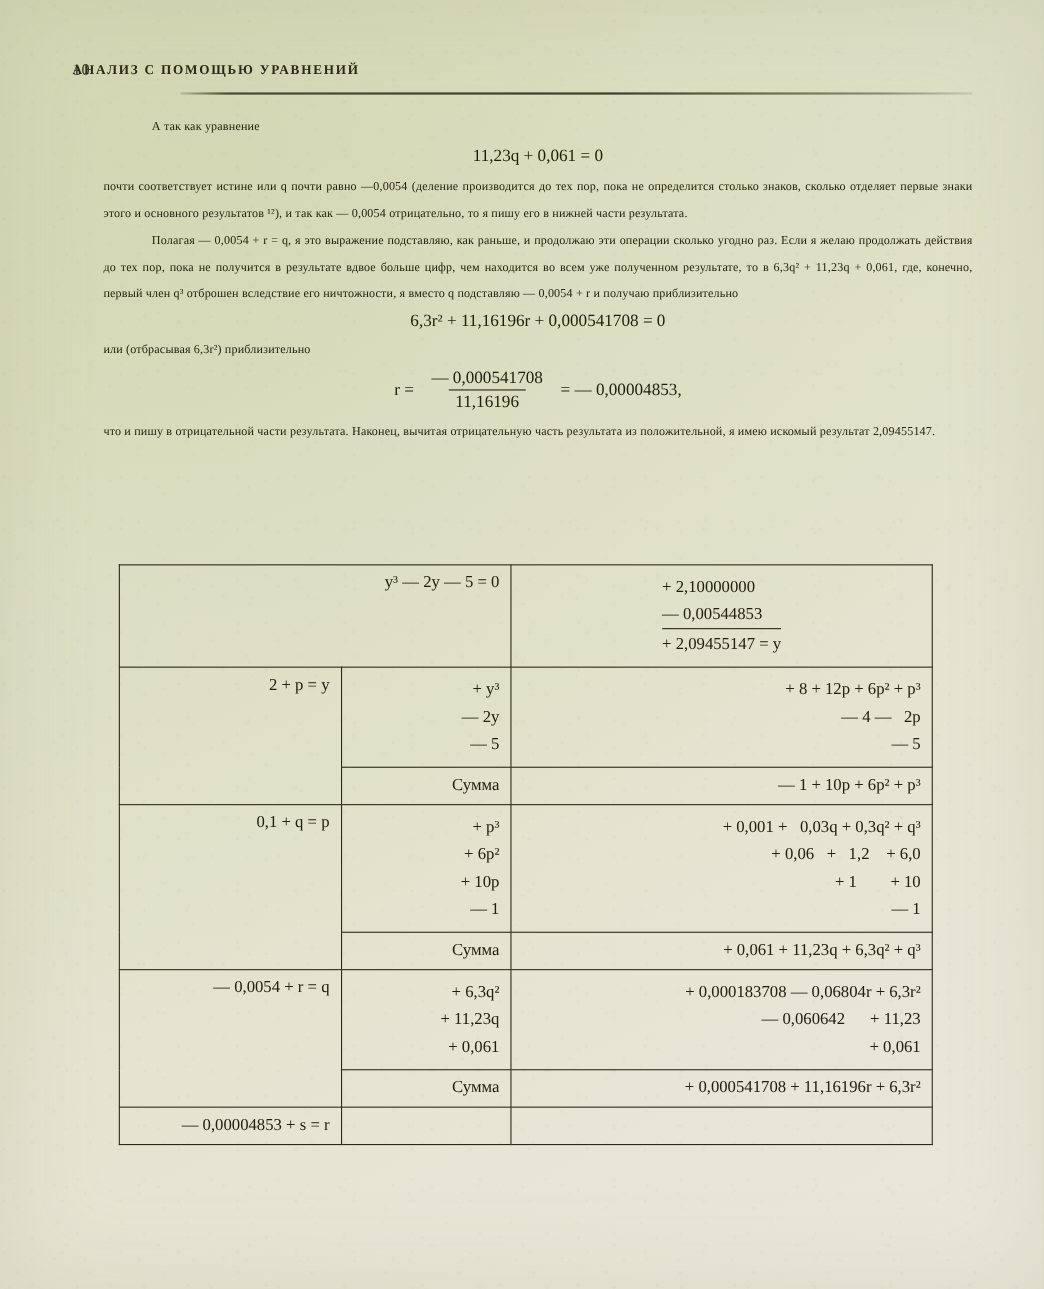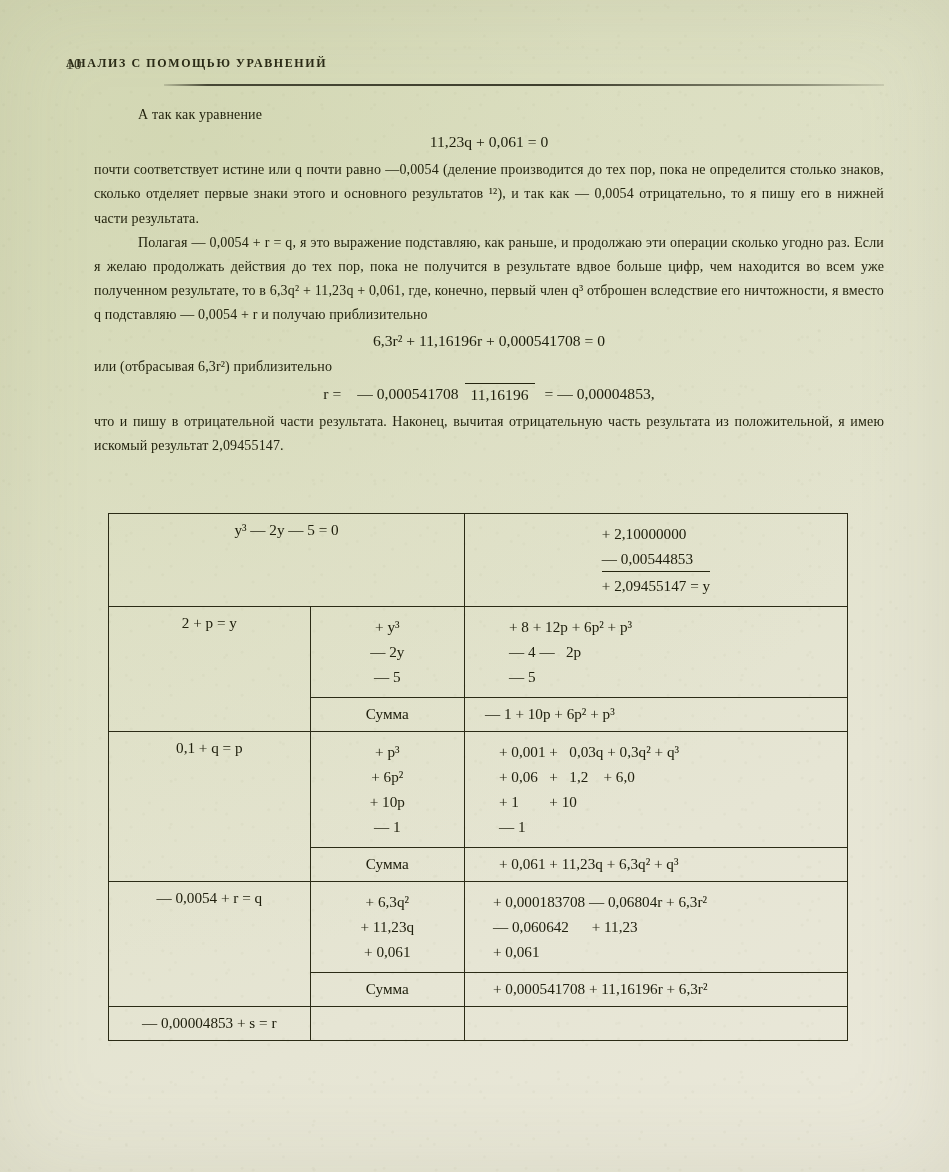--- a/index.html
+++ b/index.html
@@ -84,21 +84,21 @@
 
   
   .body {
     position: absolute;
     left: 94px;
     top: 103px;
     width: 790px;
   }
   p.para {
     margin: 0 0 0 0;
-    font-size: 14px;
+    font-size: 11px;
     line-height: 24.2px;
     text-align: justify;
     text-justify: inter-word;
     color: #24240f;
     letter-spacing: .15px;
   }
   p.indent { text-indent: 44px; }
   .eq {
     margin: 4px 0 5px 0;
     text-align: center;
@@ -111,21 +111,21 @@
   
   .fracline {
     display: inline-flex;
     align-items: center;
     justify-content: center;
     gap: 7px;
     font-size: 15.6px;
   }
   .frac {
     display: inline-flex;
-    flex-direction: row;
+    flex-direction: column;
     align-items: center;
     vertical-align: middle;
     margin: 0 3px;
   }
   .frac .num { padding: 0 6px 1px 6px; line-height: 19px; }
   .frac .den { padding: 1px 6px 0 6px; line-height: 19px; border-top: 1.6px solid #25250f; }
 
   
   .tbl-wrap {
     position: absolute;
@@ -137,20 +137,21 @@
     width: 740px;
     border-collapse: collapse;
     font-size: 15.2px;
     color: #20200e;
   }
   table.calc td {
     border: 1.4px solid #2b2b16;
     padding: 7px 10px 8px 10px;
     vertical-align: top;
     background: transparent;
+    text-align: right;
   }
   .c-left   { width: 214px; text-align: center; vertical-align: middle; }
   .c-mid    { width: 158px; text-align: center; }
   .c-right  { width: 368px; text-align: left; }
   .c-mid.sum, .c-right.sum { vertical-align: middle; }
   .stackline { line-height: 25px; white-space: pre; }
   .topcell   { text-align: center; vertical-align: middle; }
   .resline {
     display: inline-block;
     text-align: left;

